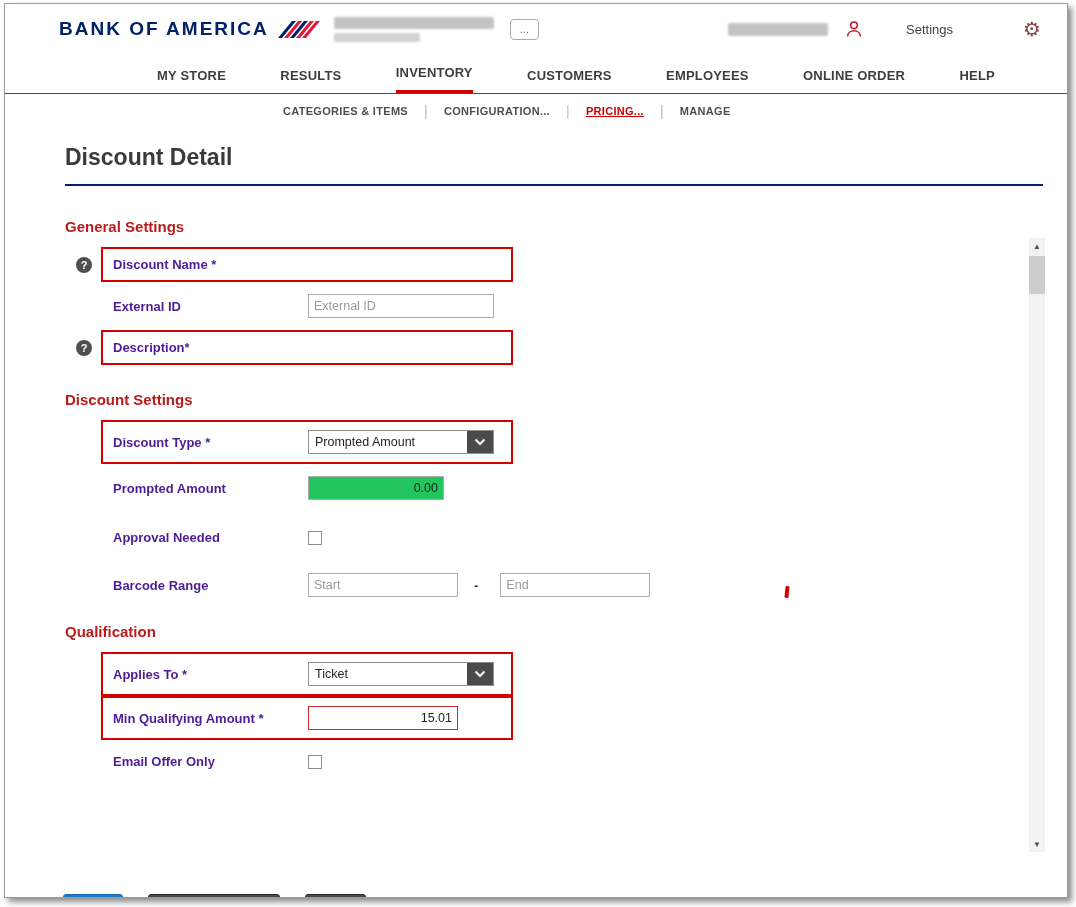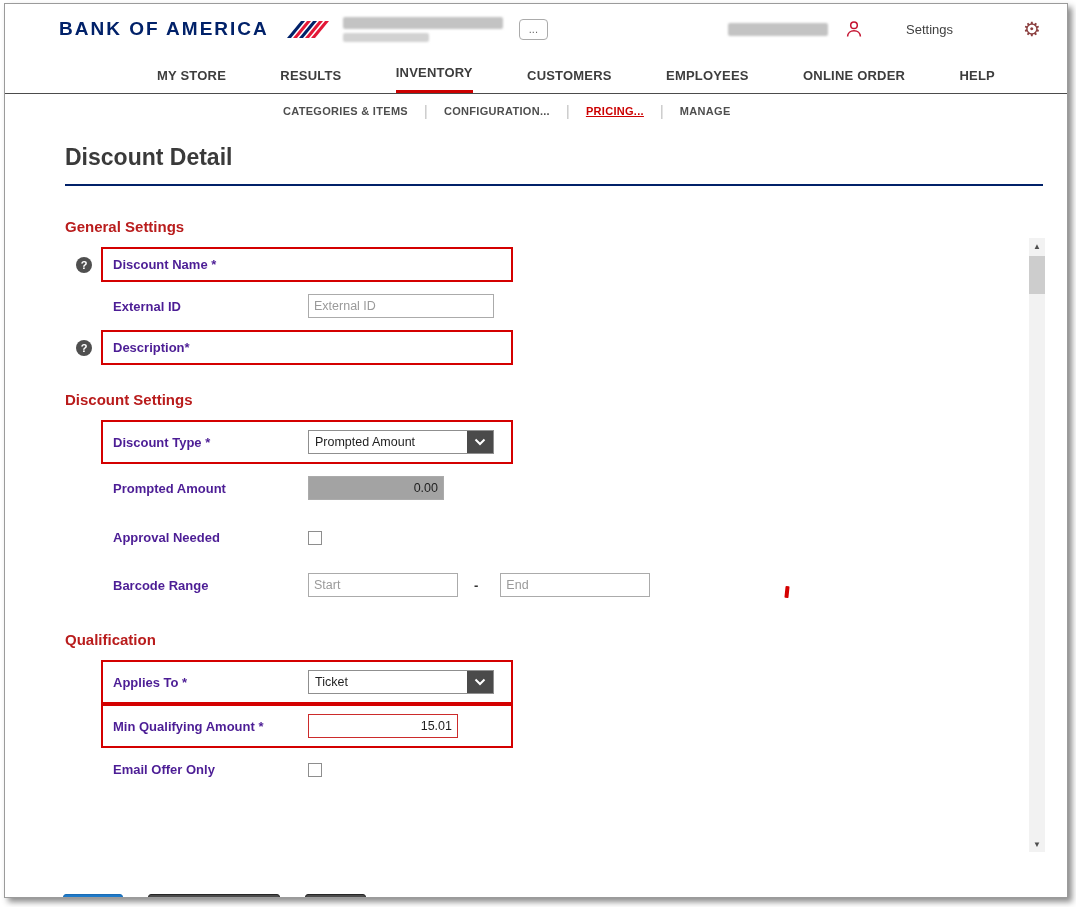--- a/index.html
+++ b/index.html
@@ -3,21 +3,21 @@
 <meta charset="utf-8">
 <style>
   * { box-sizing: border-box; margin: 0; padding: 0; }
   html,body { width:1076px; height:907px; background:#ffffff; font-family:"Liberation Sans","DejaVu Sans",sans-serif; position:relative; }
 
   .window { position:absolute; left:4px; top:3px; width:1064px; height:895px; background:#fff;
             border:1px solid #9b9b9b; box-shadow:4px 4px 6px rgba(0,0,0,0.45); overflow:hidden; }
 
   
   .header { height:50px; display:flex; align-items:center; padding:0 26px 0 54px; }
-  .logo { display:flex; align-items:center; gap:16px; }
+  .logo { display:flex; align-items:center; gap:7px; }
   .logo-text { font-size:19px; font-weight:bold; letter-spacing:2px; color:#012169; white-space:nowrap; }
   .redacted { display:flex; flex-direction:column; gap:4px; }
   .redacted .bar { background:#c3c3c3; border-radius:2px; filter:blur(1.3px); }
   .redacted-merchant { margin-left:12px; }
   .redacted-merchant .bar.b1 { width:160px; height:12px; }
   .redacted-merchant .bar.b2 { width:86px; height:9px; background:#d2d2d2; }
   .more-btn { margin-left:16px; border:1px solid #ababab; border-radius:4px; background:#fff;
               padding:4px 9px; font-size:11px; color:#666; line-height:1; cursor:pointer; }
   .header-right { margin-left:auto; display:flex; align-items:center; }
   .redacted-user .bar { width:100px; height:13px; }
@@ -39,35 +39,35 @@
   .subnav-item.active { color:#cc0000; text-decoration:underline; }
   .subnav-sep { color:#c0c0c0; font-weight:normal; font-size:14px; }
 
   
   .page-title { margin:16px 0 0 60px; font-size:23px; font-weight:bold; color:#3a3a3a; }
   .title-rule { margin:13px 24px 0 60px; border-top:2px solid #012169; }
 
   
   .content { position:relative; height:660px; padding-left:60px; }
   .section-h { font-size:15px; font-weight:bold; color:#b91c1c; }
-  .sh1 { margin-top:32px; } .sh2 { margin-top:26px; } .sh3 { margin-top:24px; }
+  .sh1 { margin-top:32px; } .sh2 { margin-top:26px; } .sh3 { margin-top:16px; }
 
   .row { position:relative; display:flex; align-items:center; width:412px; margin-left:36px;
          border:2px solid transparent; padding:8px 0 8px 10px; }
   .row.hl { border-color:#d40000; }
   .row label { width:195px; font-size:13px; font-weight:bold; color:#4c1d95; flex-shrink:0; }
   .help { position:absolute; left:-27px; top:50%; transform:translateY(-50%);
           width:16px; height:16px; border-radius:50%; background:#4f4f4f; color:#fff;
           font-size:11px; font-weight:bold; display:flex; align-items:center; justify-content:center; cursor:pointer; }
 
   input.txt { height:24px; border:1px solid #ababab; padding:2px 5px; font-size:12.5px;
               font-family:inherit; color:#1f1f1f; width:186px; background:#fff; }
   input.txt::placeholder { color:#9a9a9a; }
   input.num { text-align:right; }
-  input.disabled { background:#a3a3a3; width:136px; }
+  input.disabled { background:#22c55e; width:136px; }
   input.w150 { width:150px; }
   input.red-border { border-color:#cc2b2b; }
 
   .select { width:186px; height:24px; border:1px solid #8f8f8f; display:flex; background:#fff; cursor:pointer; }
   .select .val { flex:1; font-size:12.5px; padding:4px 6px; color:#1f1f1f; white-space:nowrap; overflow:hidden; }
   .select .chev { width:26px; background:#4a4a4a; display:flex; align-items:center; justify-content:center; }
 
   .checkbox { width:14px; height:14px; border:1px solid #8e8e8e; background:#fff;
               display:flex; align-items:center; justify-content:center;
               font-size:12px; color:#333; font-weight:bold; line-height:1; cursor:pointer; }

